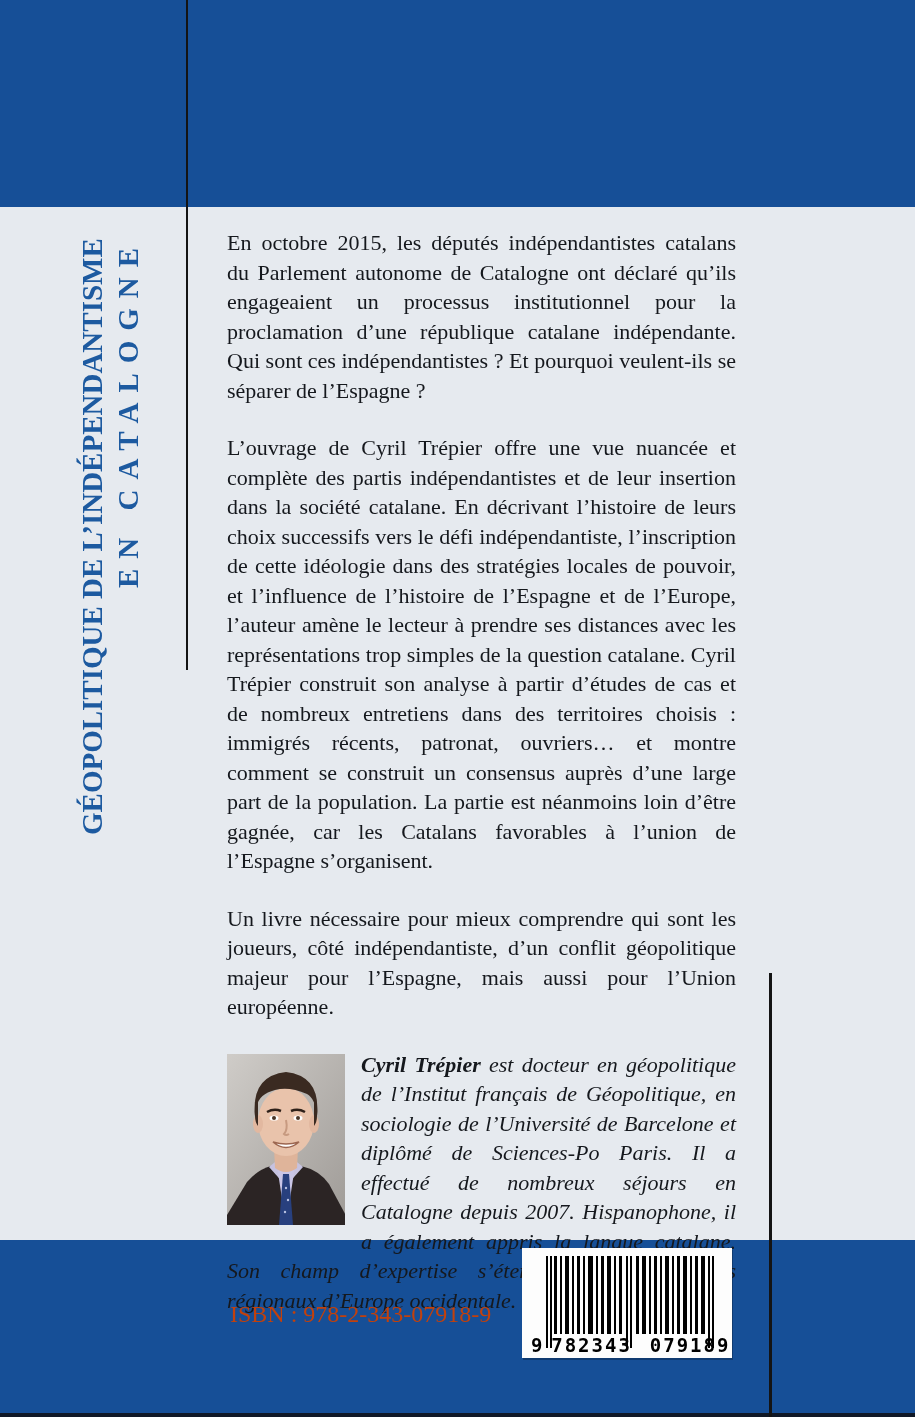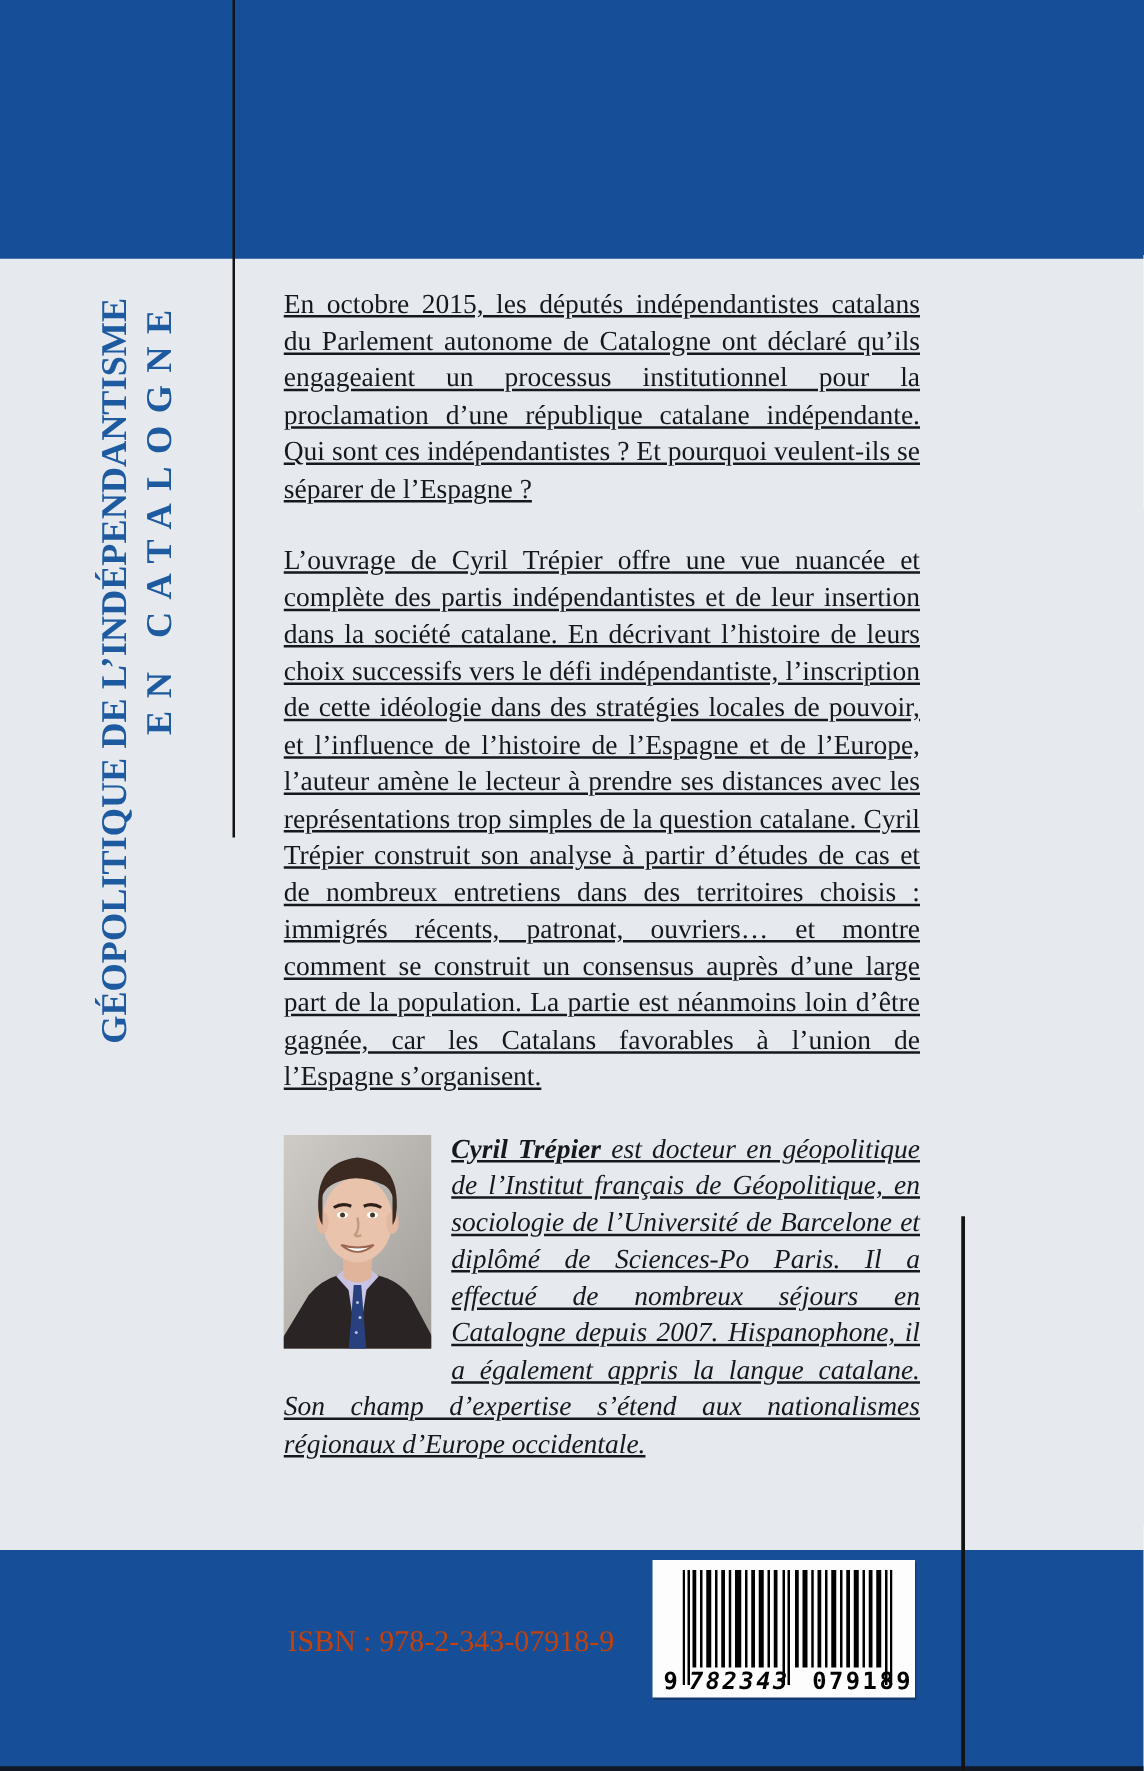--- a/index.html
+++ b/index.html
@@ -32,21 +32,21 @@
   .vtitle {
     position:absolute; left:74px; top:238px; width:72px; height:600px;
     writing-mode:vertical-rl; transform:rotate(180deg);
     text-align:end;
     color:#1d5aa0; font-weight:bold; font-size:29px; line-height:36px;
     white-space:nowrap;
   }
   .vtitle .l2 { letter-spacing:10px; }
   .content {
     position:absolute; left:227px; top:228px; width:509px;
-    color:#15181d; font-size:22px; line-height:29.5px;text-decoration:underline;
+    color:#15181d; font-size:22px; line-height:29.5px;
   }
   .content p { margin:0 0 28px 0; text-align:justify; }
   .bio-section { font-style:italic; }
   .bio-section .author-name { font-weight:bold; }
   .photo {
     float:left; width:118px; height:171px; margin:4px 16px 6px 0;
     background:linear-gradient(160deg,#cdcac6 0%,#b3afab 60%,#a09c98 100%);
   }
   .photo svg { display:block; }
   .footer-text {
@@ -57,40 +57,41 @@
     position:absolute; left:522px; top:1248px; width:210px; height:110px;
     background:#fdfdfd; box-shadow:1px 2px 0 rgba(0,0,0,.25);
   }
   .bars { position:absolute; left:24px; top:8px; }
   .barcode-digits {
     position:absolute; left:0; top:86px; width:210px; height:22px;
     display:flex; color:#000;
     font-family:"DejaVu Sans Mono", monospace; font-size:19px; font-weight:600;
   }
   .barcode-digits .d1 { width:30px; text-align:center; }
-  .barcode-digits .d2 { width:78px; letter-spacing:2px;font-style:italic; }
+  .barcode-digits .d2 { width:78px; letter-spacing:2px; }
   .barcode-digits .d3 { width:86px; text-align:center; letter-spacing:2px;margin-left:19px; }
 </style>
 </head>
 <body>
 
 <div class="page">
 
   <div class="band-top"></div>
   <div class="band-bottom"></div>
   <div class="bottom-edge"></div>
 
   <div class="rule-left"></div>
   <div class="rule-right"></div>
 
   <div class="vtitle"><span class="l1">GÉOPOLITIQUE DE L’INDÉPENDANTISME</span><br><span class="l2">EN CATALOGNE</span></div>
 
   <div class="content">
     <p>En octobre 2015, les députés indépendantistes catalans du Parlement autonome de Catalogne ont déclaré qu’ils engageaient un processus institutionnel pour la proclamation d’une république catalane indépendante. Qui sont ces indépendantistes ? Et pourquoi veulent-ils se séparer de l’Espagne ?</p>
     <p>L’ouvrage de Cyril Trépier offre une vue nuancée et complète des partis indépendantistes et de leur insertion dans la société catalane. En décrivant l’histoire de leurs choix successifs vers le défi indépendantiste, l’inscription de cette idéologie dans des stratégies locales de pouvoir, et l’influence de l’histoire de l’Espagne et de l’Europe, l’auteur amène le lecteur à prendre ses distances avec les représentations trop simples de la question catalane. Cyril Trépier construit son analyse à partir d’études de cas et de nombreux entretiens dans des territoires choisis : immigrés récents, patronat, ouvriers… et montre comment se construit un consensus auprès d’une large part de la population. La partie est néanmoins loin d’être gagnée, car les Catalans favorables à l’union de l’Espagne s’organisent.</p>
+    <p>Un livre nécessaire pour mieux comprendre qui sont les joueurs, côté indépendantiste, d’un conflit géopolitique majeur pour l’Espagne, mais aussi pour l’Union européenne.</p>
 
     <div class="bio-section">
       <div class="photo">
         <svg width="118" height="171" viewBox="0 0 118 171" xmlns="http://www.w3.org/2000/svg">
           <defs>
             <linearGradient id="bg" x1="0" y1="0" x2="1" y2="1">
               <stop offset="0" stop-color="#cfccc8"></stop>
               <stop offset="1" stop-color="#9f9b97"></stop>
             </linearGradient>
           </defs>

